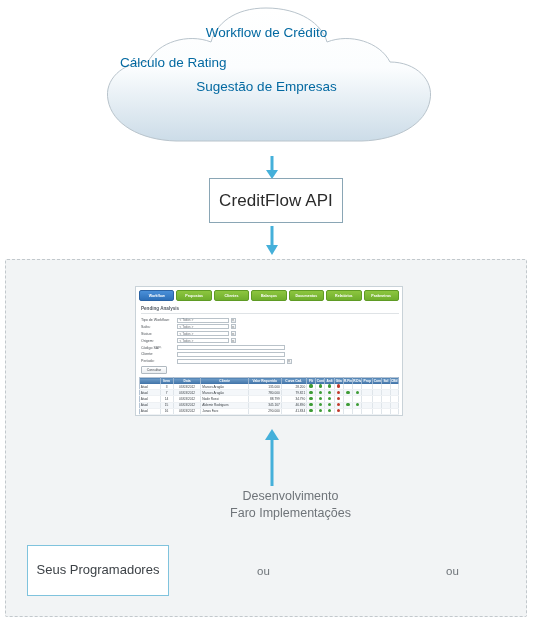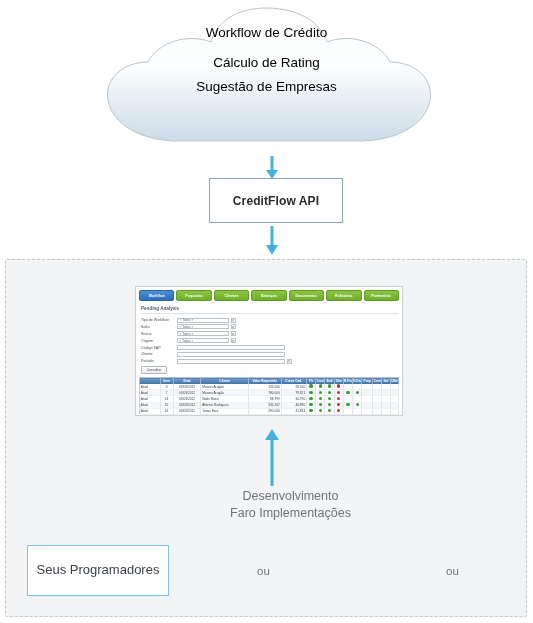--- a/index.html
+++ b/index.html
@@ -25,31 +25,30 @@
   #cloud-svg {
     position: absolute;
     left: 0; top: 0;
   }
   #cloud-text {
     position: absolute;
     left: 120px;
     top: 26px;
     width: 293px;
     text-align: center;
-    color: #000000;
+    color: #0369a1;
     font-size: 13.5px;
     line-height: 1.0;
   }
   .cloud-line {
     margin-bottom: 11px;
     white-space: nowrap;
   }
   .cloud-row {
     display: flex;
-    justify-content: center;
     gap: 20px;
     margin-bottom: 11px;
     white-space: nowrap;
     margin-top: 16px;
   }
 
   
   .arrow {
     position: absolute;
   }
@@ -62,22 +61,22 @@
     width: 134px;
     height: 45px;
     box-sizing: border-box;
     border: 1px solid #8aa6b5;
     background: #ffffff;
     display: flex;
     align-items: center;
     justify-content: center;
   }
   #api-box-label {
-    font-size: 12px;
-    font-weight: bold;
+    font-size: 17px;
+    font-weight: normal;
     color: #2b2b2b;
     letter-spacing: 0.1px;
   }
 
   
   #dashed-container {
     position: absolute;
     left: 5px;
     top: 259px;
     width: 522px;

